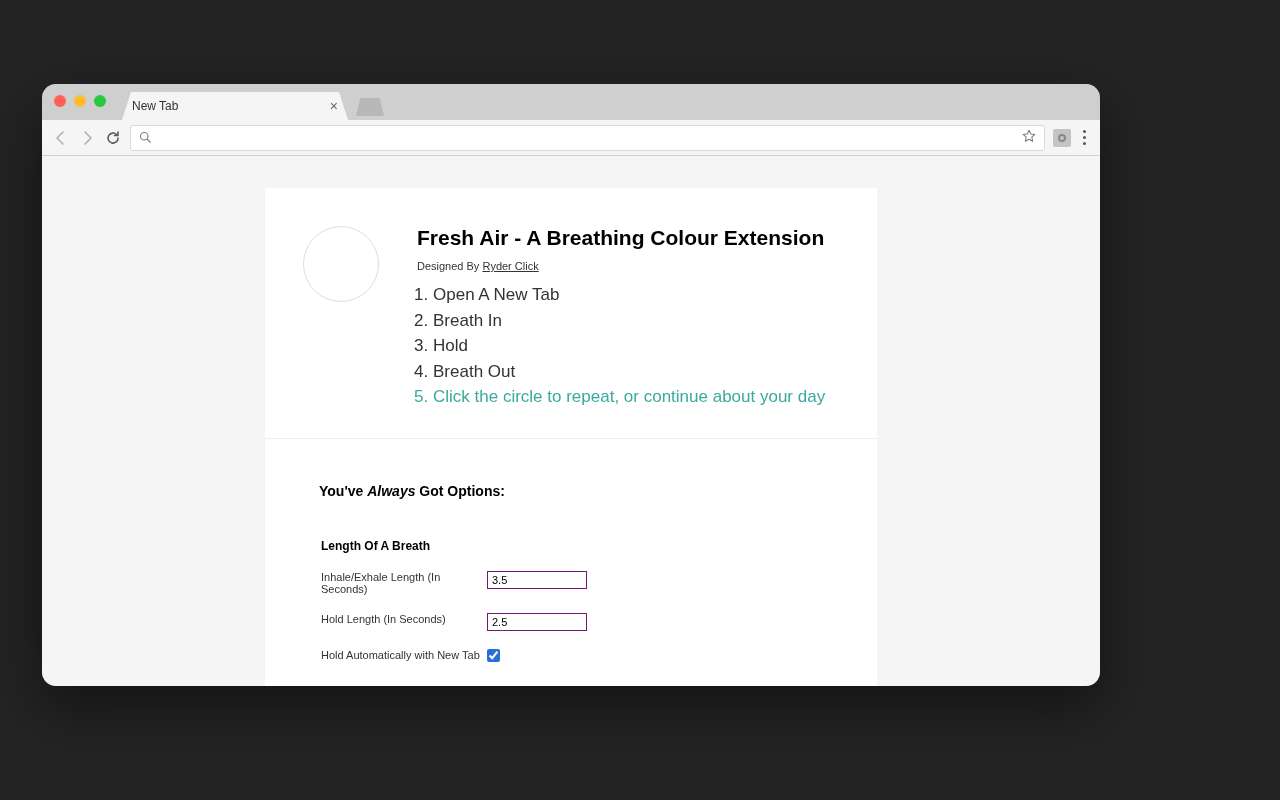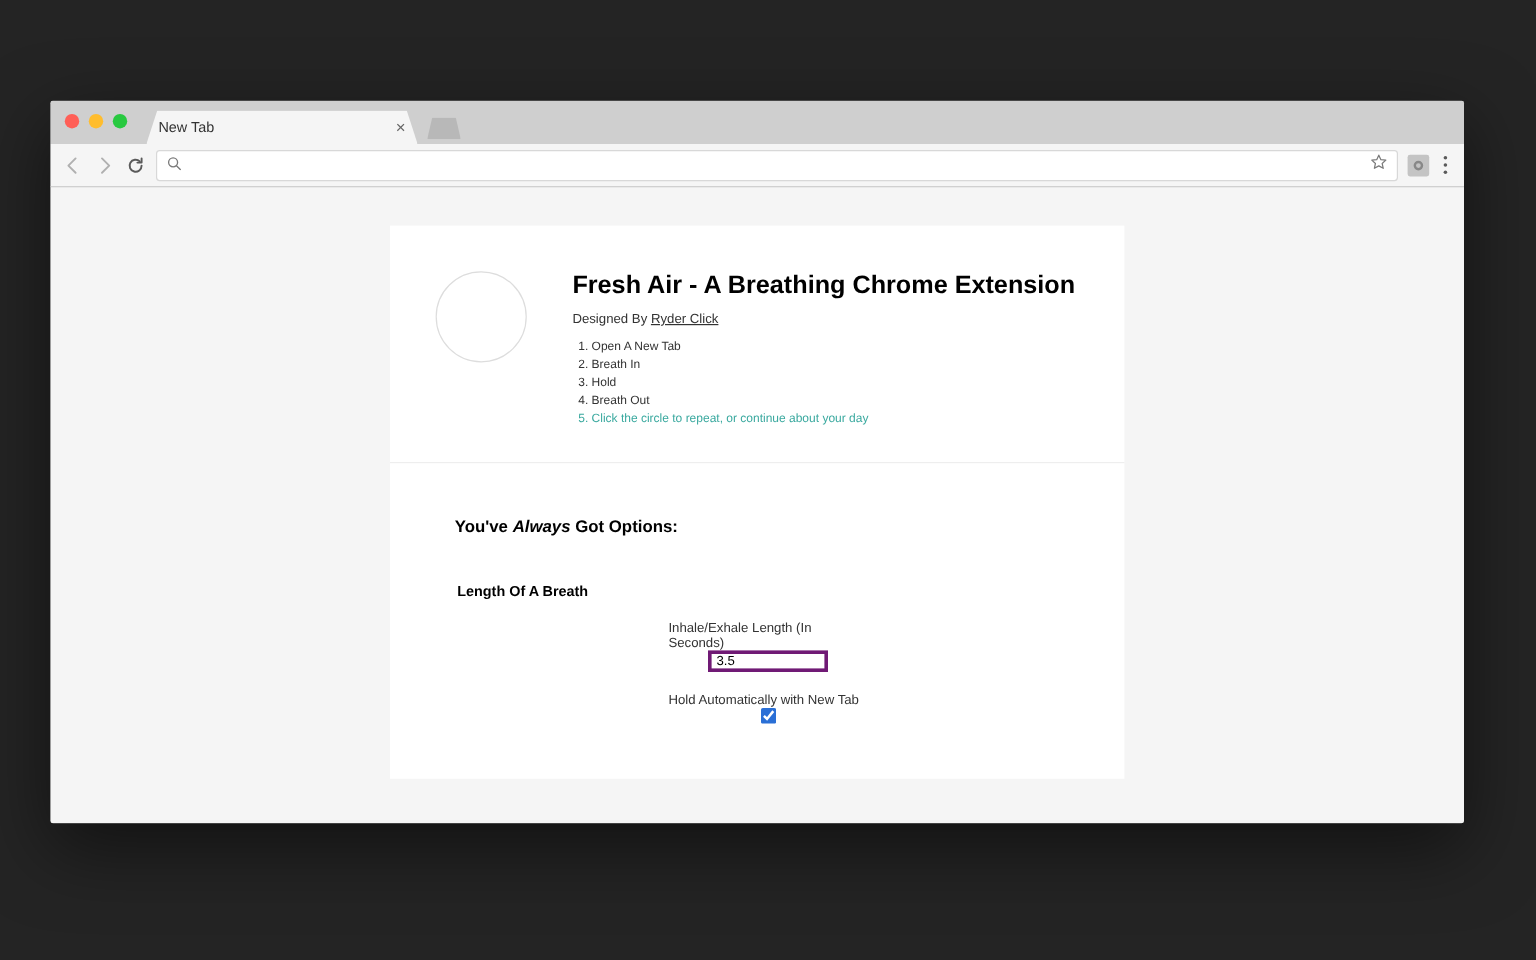--- a/index.html
+++ b/index.html
@@ -8,24 +8,24 @@
       font-family: -apple-system, BlinkMacSystemFont, "Helvetica Neue", Arial, sans-serif;
       width: 1280px;
       height: 800px;
       overflow: hidden;
       position: relative;
     }
     .chrome-window {
       position: absolute;
       left: 42px;
       top: 84px;
-      width: 1178px;
+      width: 1058px;
       height: 602px;
-      background: #a3a3a3;
-      border-radius: 2px;
+      background: #15803d;
+      border-radius: 14px;
       box-shadow: 0 20px 60px rgba(0,0,0,0.5);
       overflow: hidden;
     }
     .titlebar {
       height: 36px;
       background: #cfcfcf;
       display: flex;
       align-items: flex-end;
       padding-left: 10px;
       position: relative;
@@ -156,21 +156,21 @@
       color: #000;
       margin-bottom: 10px;
     }
     .byline {
       font-size: 11px;
       color: #333;
       margin-bottom: 10px;
     }
     .byline a { color: #333; text-decoration: underline; }
     .steps {
-      font-size: 10px;
+      font-size: 17px;
       color: #333;
       line-height: 1.5;
       list-style: decimal;
       padding-left: 16px;
     }
     .steps .teal { color: #3aa99f; }
     .card-bottom {
       padding: 44px 38px 28px 38px;
     }
     .options-title {
@@ -184,36 +184,35 @@
     .options-body { padding-left: 18px; }
     .opt-heading {
       font-size: 12px;
       font-weight: 700;
       color: #000;
       margin-bottom: 18px;
       margin-top: 40px;
     }
     .opt-row {
       display: flex;
-      align-items: center;
+      align-items: flex-start;
       margin-bottom: 18px;
-      flex-direction: column;
     }
     .opt-label {
       font-size: 11px;
       color: #333;
       width: 166px;
     }
     .opt-label a { color: #333; text-decoration: underline; }
     .txt-input {
       width: 100px;
       height: 18px;
       font-size: 11px;
       padding: 1px 4px;
-      border: 3px solid #701a75;
+      border: 1px solid #701a75;
       background: #fff;
     }
     .chk {
       width: 13px;
       height: 13px;
       accent-color: #2a6fd6;
     }
   </style>
 </head>
 <body>
@@ -273,21 +272,21 @@
       <span></span>
     </div>
   </div>
 
   <div class="viewport">
     <div class="content-card">
 
       <div class="card-top">
         <div class="circle"></div>
         <div class="header-col">
-          <div class="title">Fresh Air - A Breathing Chrome Extension</div>
+          <div class="title">Fresh Air - A Breathing Colour Extension</div>
           <div class="byline">
             <span>Designed By </span><a href="#">Ryder Click</a>
           </div>
           <ol class="steps">
             <li>Open A New Tab</li>
             <li>Breath In</li>
             <li>Hold</li>
             <li>Breath Out</li>
             <li class="teal">Click the circle to repeat, or continue about your day</li>
           </ol>
@@ -300,20 +299,24 @@
         </div>
 
         <div class="options-body">
           <div class="opt-heading">Length Of A Breath</div>
 
           <div class="opt-row">
             <div class="opt-label">Inhale/Exhale Length (In Seconds)</div>
             <input class="txt-input" type="text" value="3.5" style="">
           </div>
 
+          <div class="opt-row">
+            <div class="opt-label">Hold Length (In Seconds)</div>
+            <input class="txt-input" type="text" value="2.5" style="">
+          </div>
 
 
           <div class="opt-row">
             <div class="opt-label">Hold Automatically with New Tab</div>
             <input class="chk" type="checkbox" checked="" style="">
           </div>
 
 
         </div>
       </div>

